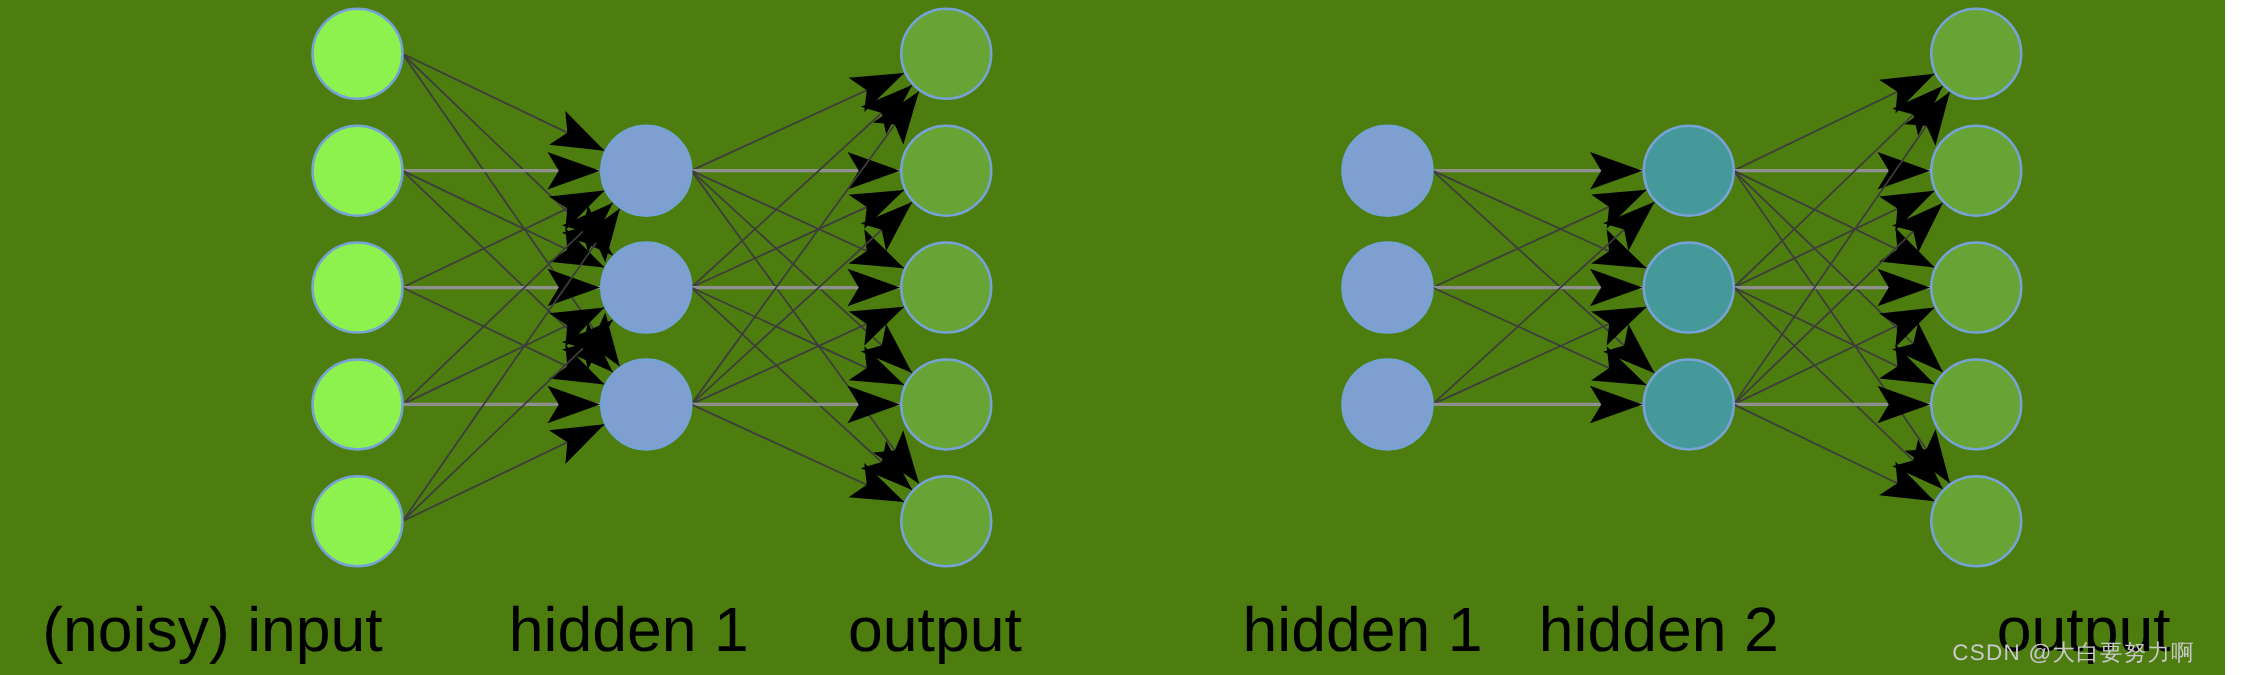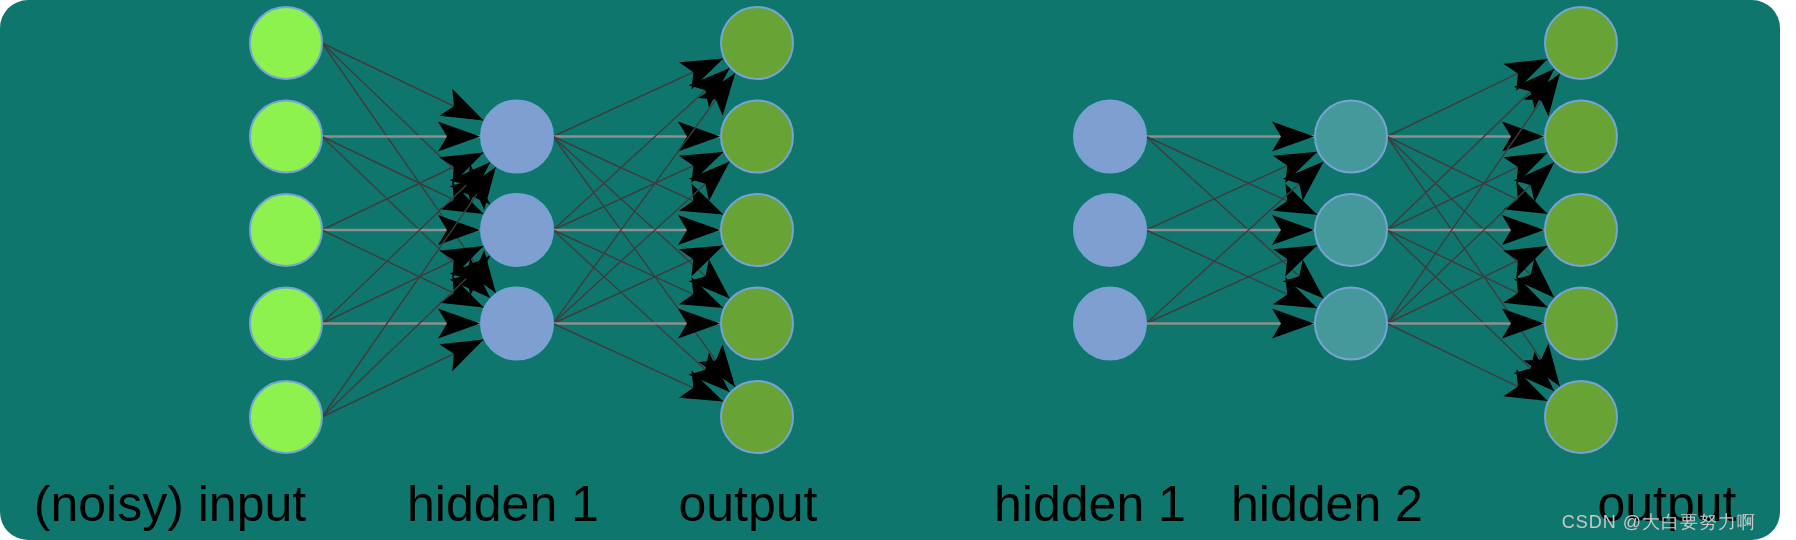--- a/index.html
+++ b/index.html
@@ -8,22 +8,21 @@
     background: #ffffff;
     width: 1796px;
     height: 540px;
     overflow: hidden;
     font-family: "Liberation Sans", sans-serif;
   }
   .stage {
     position: relative;
     width: 1780px;
     height: 540px;
-    background: #0f766e;
-    border-radius: 28px;
+    background: #4d7c0f;
   }
   svg { display: block; }
   .layer-label {
     font-family: "Liberation Sans", sans-serif;
     font-weight: 400;
   }
   .watermark {
     position: absolute;
     right: 24px;
     bottom: 6px;

